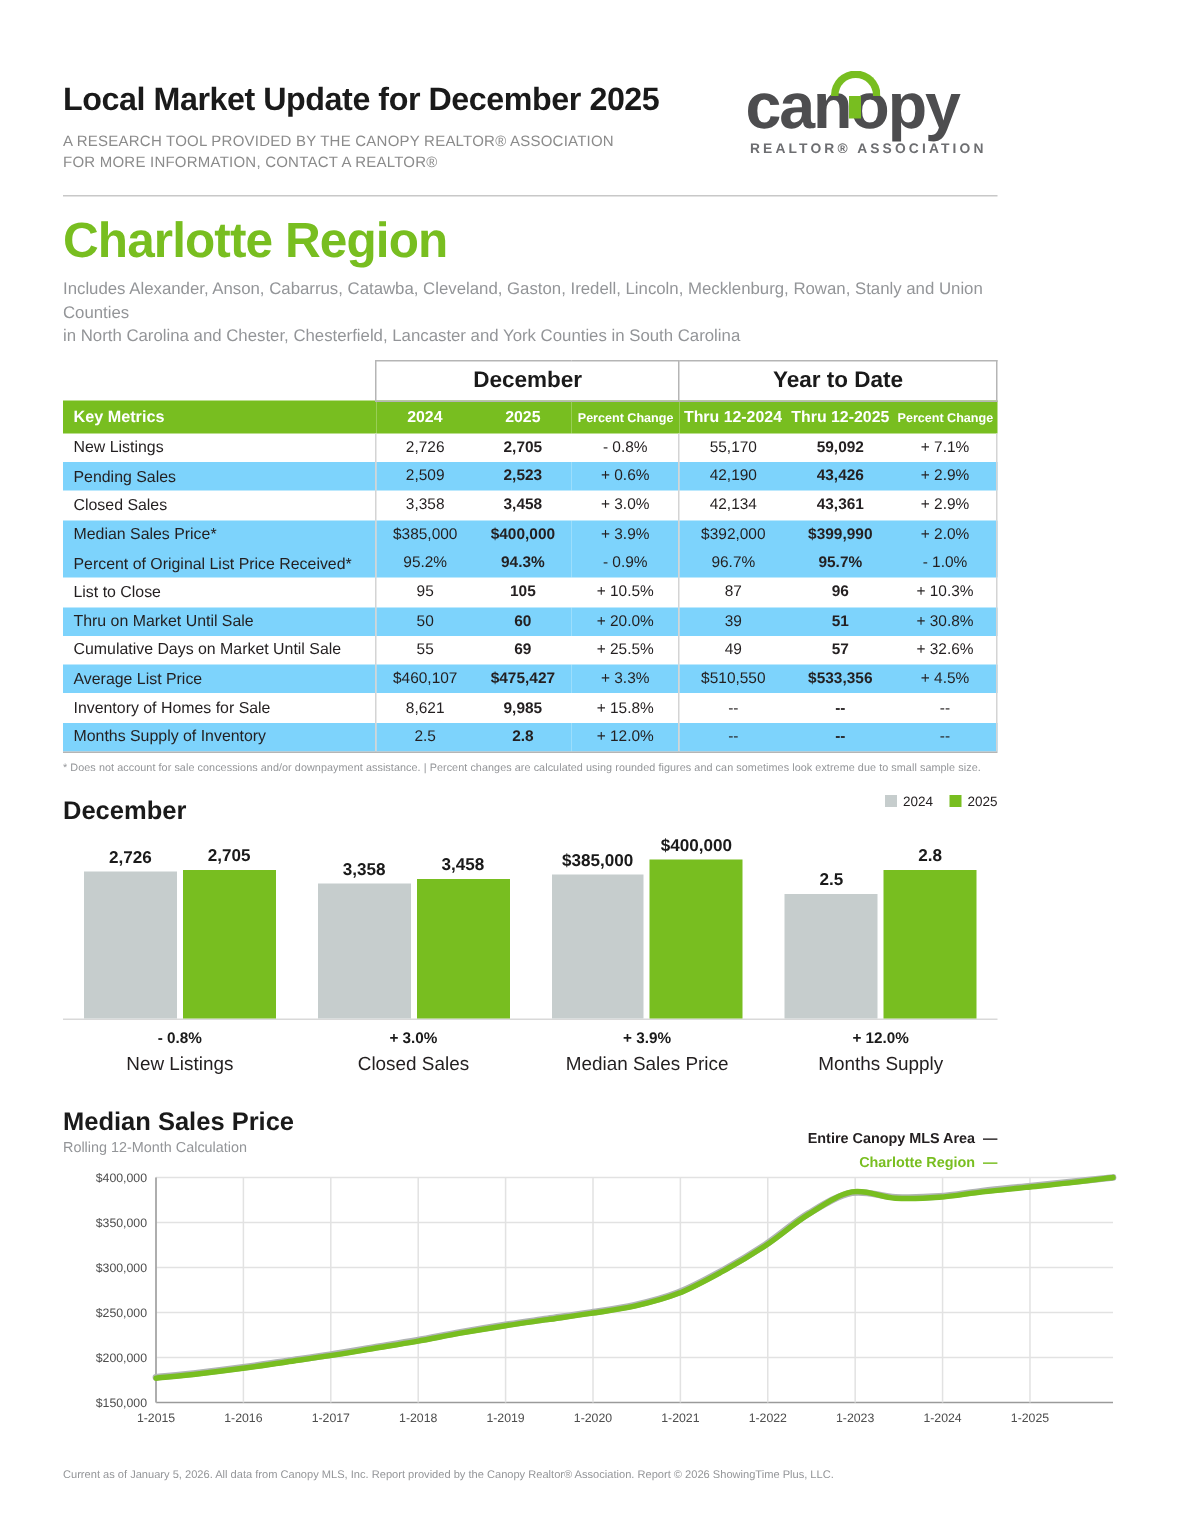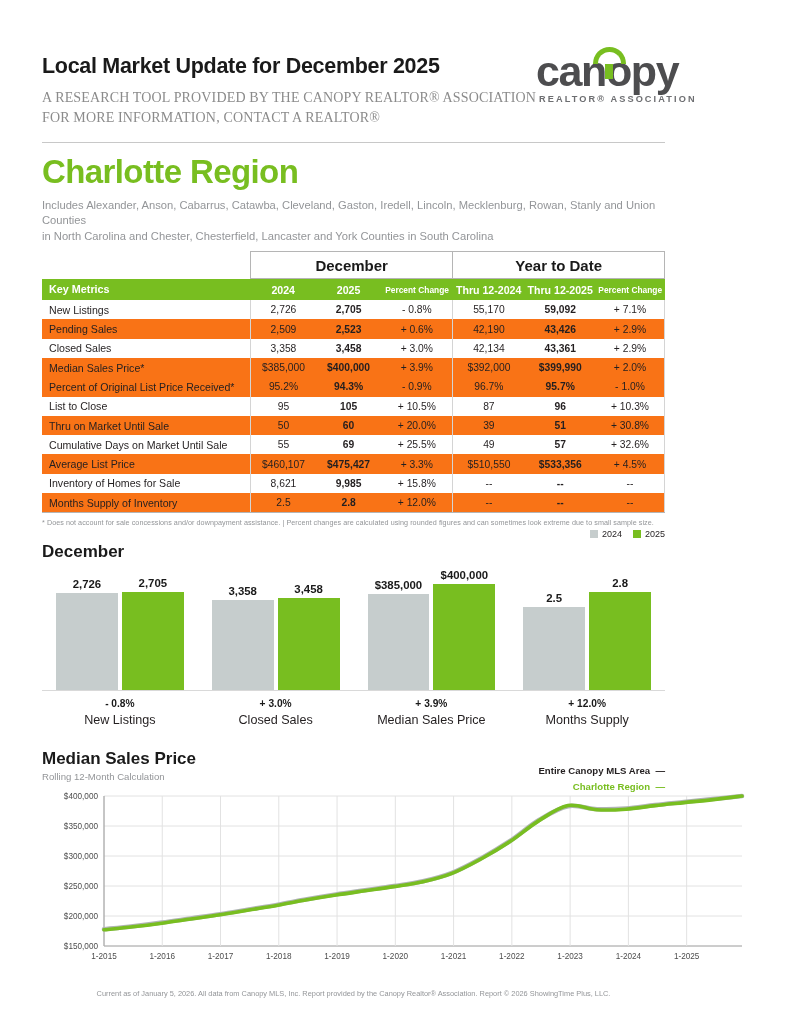--- a/index.html
+++ b/index.html
@@ -33,26 +33,25 @@
   .header-left { padding-top: 8px; }
   .main-title {
     font-size: 21.5px;
     font-weight: bold;
     letter-spacing: -0.3px;
     color: #1a1a1a;
     margin: 0 0 9px 0;
     white-space: nowrap;
   }
   .tagline {
-    font-size: 14px;
+    font-size: 10px;
     color: #8b8b8b;
     letter-spacing: 0.15px;
     line-height: 1.42;
     white-space: nowrap;
-    font-family: Liberation Serif, serif;
   }
 
   
   .logo { position: relative; width: 168px; height: 62px; }
   .logo-word {
     font-size: 43px;
     font-weight: bold;
     letter-spacing: -1.4px;
     color: #4d4d4f;
     line-height: 1;
@@ -153,21 +152,21 @@
     text-align: center;
     color: #231f20;
     font-size: 10.3px;
   }
   tr.drow td.name {
     text-align: left;
     padding-left: 7px;
     font-size: 10.6px;
   }
   tr.drow td.cur { font-weight: bold; }
-  tr.drow.alt td { background: #f97316; }
+  tr.drow.alt td { background: #7dd3fc; }
   tr.drow td.bsep { border-left: 1px solid #d4d4d4; }
   tr.drow td.bsepr { border-right: 1px solid #d4d4d4; margin-top: 43px; }
   .tbl-bottom { border-top: 1px solid #b5b5b5; height: 0; }
 
   .footnote {
     font-size: 7.2px;
     color: #939598;
     margin-top: 5px;
     letter-spacing: 0.05px;
   }
@@ -278,21 +277,21 @@
     position: relative;
     margin-top: 6px;
     height: 186px;
   }
   .linechart-wrap svg { display: block; }
 
   .chart-footer {
     position: absolute;
     left: 0; right: 0;
     bottom: -24px;
-    text-align: center;
+    text-align: left;
     font-size: 7.4px;
     color: #939598;
     margin-top: 11px;
   }
 </style>
 </head>
 <body>
 
 <div class="page">
 

